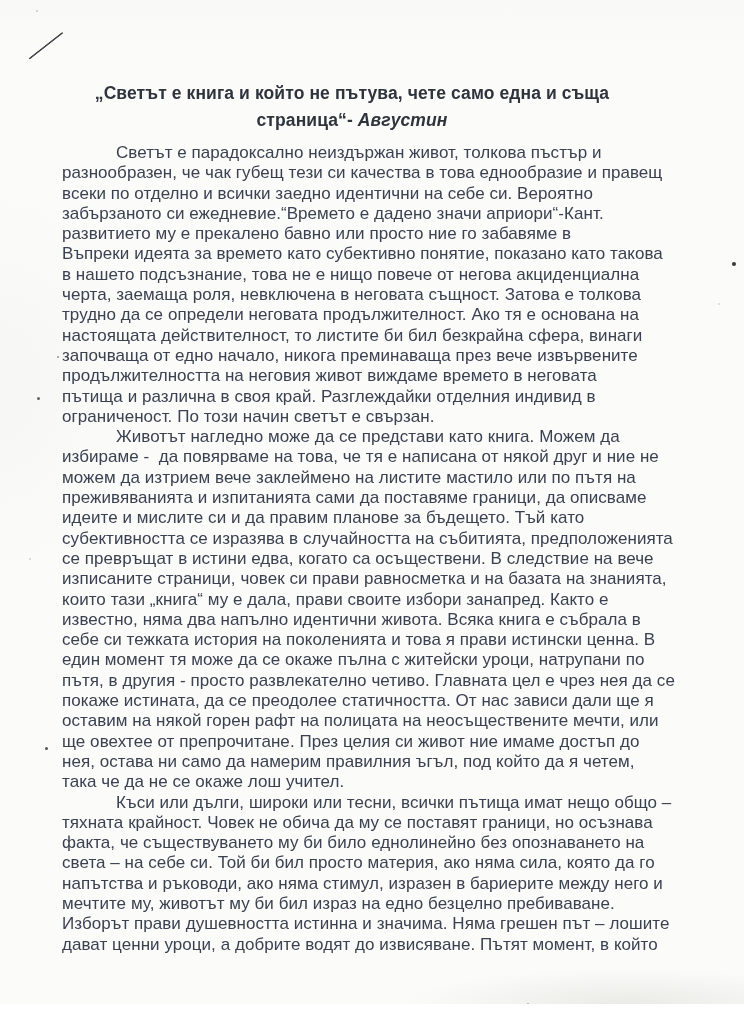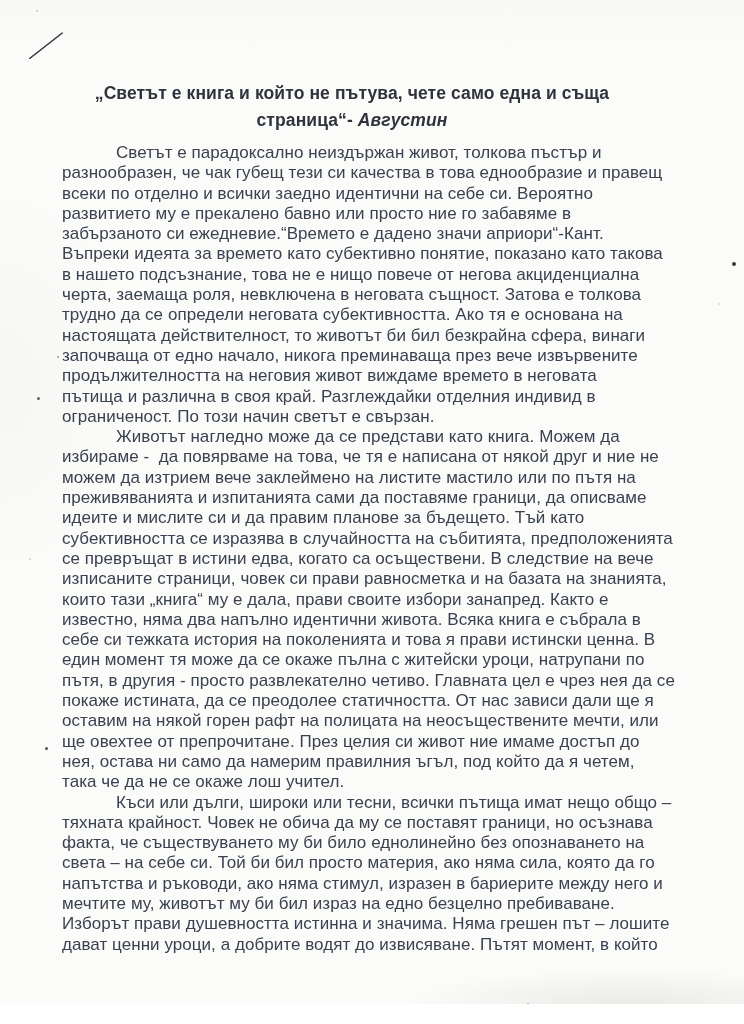--- a/index.html
+++ b/index.html
@@ -47,27 +47,27 @@
   <div class="title" style="color: rgb(46, 51, 60);">
     <div class="title-line">„Светът е книга и който не пътува, чете само една и съща</div>
     <div class="title-line"><span>страница“- </span><span class="author">Августин</span></div>
   </div>
 
   <div class="body-text" style="color: rgb(58, 65, 80);">
       <div class="para">
         <div class="line">Светът е парадоксално неиздържан живот, толкова пъстър и</div>
         <div class="line">разнообразен, че чак губещ тези си качества в това еднообразие и правещ</div>
         <div class="line">всеки по отделно и всички заедно идентични на себе си. Вероятно</div>
+        <div class="line">забързаното си ежедневие.“Времето е дадено значи априори“-Кант.</div>
         <div class="line">развитието му е прекалено бавно или просто ние го забавяме в</div>
-        <div class="line">забързаното си ежедневие.“Времето е дадено значи априори“-Кант.</div>
         <div class="line">Въпреки идеята за времето като субективно понятие, показано като такова</div>
         <div class="line">в нашето подсъзнание, това не е нищо повече от негова акциденциална</div>
         <div class="line">черта, заемаща роля, невключена в неговата същност. Затова е толкова</div>
-        <div class="line">трудно да се определи неговата субективността. Ако тя е основана на</div>
-        <div class="line">настоящата действителност, то животът би бил безкрайна сфера, винаги</div>
+        <div class="line">трудно да се определи неговата продължителност. Ако тя е основана на</div>
+        <div class="line">настоящата действителност, то листите би бил безкрайна сфера, винаги</div>
         <div class="line">започваща от едно начало, никога преминаваща през вече извървените</div>
         <div class="line">продължителността на неговия живот виждаме времето в неговата</div>
         <div class="line">пътища и различна в своя край. Разглеждайки отделния индивид в</div>
         <div class="line">ограниченост. По този начин светът е свързан.</div>
       </div>
       <div class="para">
         <div class="line">Животът нагледно може да се представи като книга. Можем да</div>
         <div class="line">избираме -  да повярваме на това, че тя е написана от някой друг и ние не</div>
         <div class="line">можем да изтрием вече заклеймено на листите мастило или по пътя на</div>
         <div class="line">преживяванията и изпитанията сами да поставяме граници, да описваме</div>

